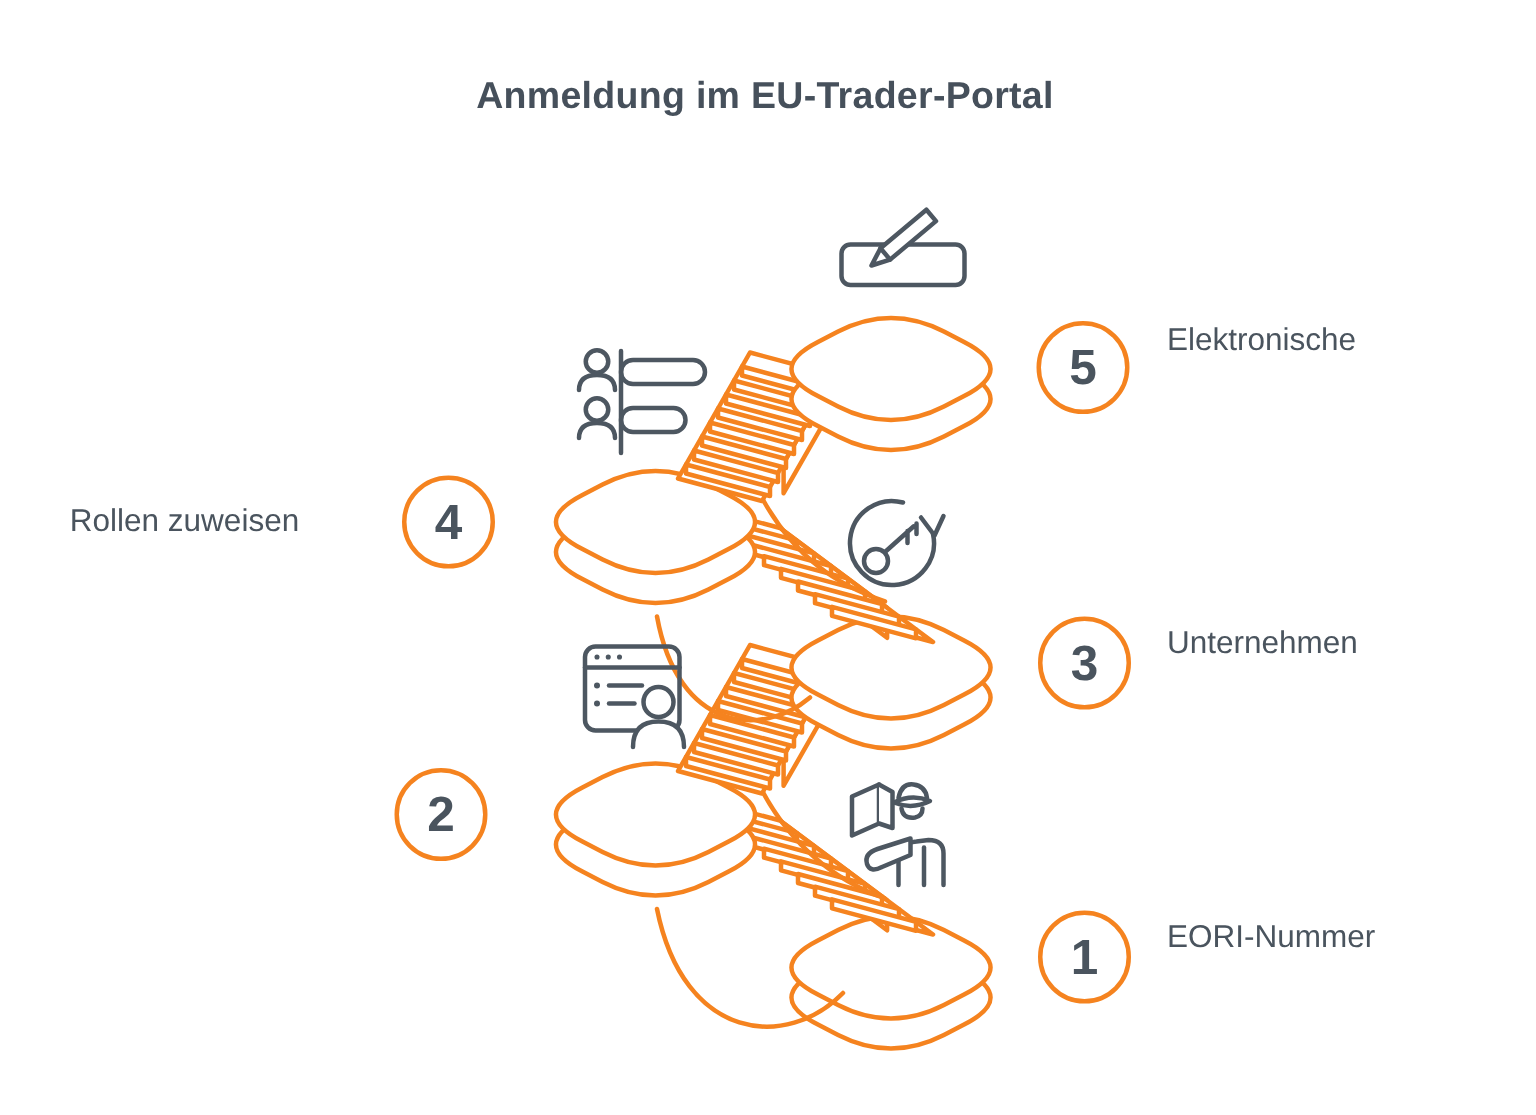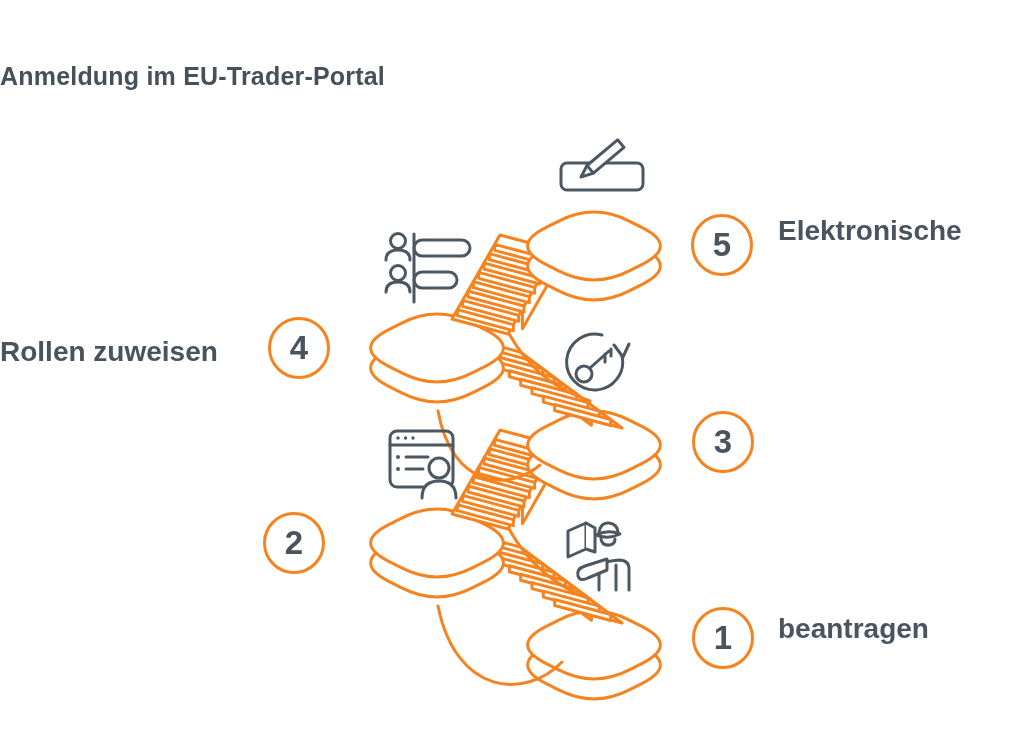--- a/index.html
+++ b/index.html
@@ -1,28 +1,28 @@
 <!DOCTYPE html>
 <html style="--accent: #F5831F; --ink: #4A545E;"><head>
 <meta charset="utf-8">
 <style>
   :root{ --accent:#F5831F; --ink:#4A545E; }
   html,body{margin:0;padding:0;background:#fff;}
   .canvas{position:relative;width:1024px;height:743px;background:#fff;overflow:hidden;
           font-family:"Liberation Sans",sans-serif;color:var(--ink);}
-  .title{position:absolute;left:0;right:4px;top:50px;text-align:left;
-         font-size:25px;font-weight:700;color:#46505B;letter-spacing:.2px;margin-top:12px;}
+  .title{position:absolute;left:0;right:4px;top:50px;text-align:center;
+         font-size:25px;font-weight:700;color:#46505B;letter-spacing:.2px;}
   #stairs,.icon{position:absolute;pointer-events:none;}
   #stairs{left:0;top:0;}
   .num-circle{position:absolute;width:62px;height:62px;box-sizing:border-box;
        border:3px solid var(--accent);border-radius:50%;background:#fff;
        display:flex;align-items:center;justify-content:center;
        font-size:33px;font-weight:600;color:var(--ink);}
-  .step-label{position:absolute;font-size:28px;font-weight:700;line-height:1.32;color:var(--ink);}
-  .step-label.left{left:0;width:246px;text-align:left;}
+  .step-label{position:absolute;font-size:21px;font-weight:400;line-height:1.32;color:var(--ink);}
+  .step-label.left{left:0;width:246px;text-align:center;}
   .ic{stroke:#4D5761;stroke-width:3;fill:none;stroke-linecap:round;stroke-linejoin:round;}
   .icw{stroke:#4D5761;stroke-width:3;fill:#fff;stroke-linecap:round;stroke-linejoin:round;}
 </style>
 </head>
 <body>
 
 <div class="canvas">
 
   <div class="title">Anmeldung im EU-Trader-Portal</div>
 
@@ -141,23 +141,24 @@
     <span>3</span>
     </div>
   <div class="num-circle" style="left:268px;top:317px">
     <span>4</span>
     </div>
   <div class="num-circle" style="left:691px;top:214px">
     <span>5</span>
     </div>
 
   <div class="step-label" style="left:778px;top:611px">
-    <div>beantragen</div>
+    <div>EORI-Nummer</div>
   </div>
   <div class="step-label" style="left:778px;top:415px">
+    <div>Unternehmen</div>
   </div>
   <div class="step-label left" style="top:334px">
     <div>Rollen zuweisen</div>
   </div>
   <div class="step-label" style="left:778px;top:213px">
     <div>Elektronische</div>
   </div>
 
 </div>
 

